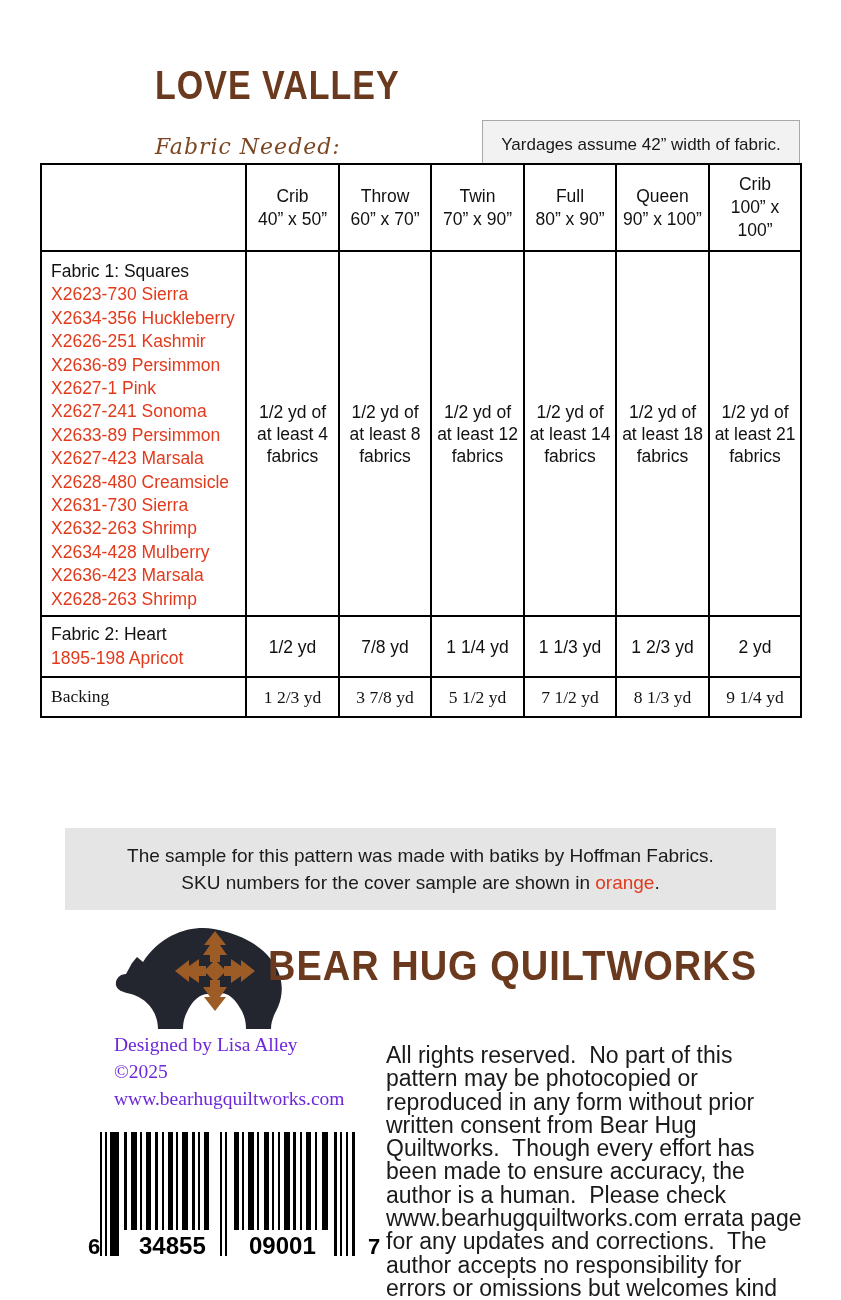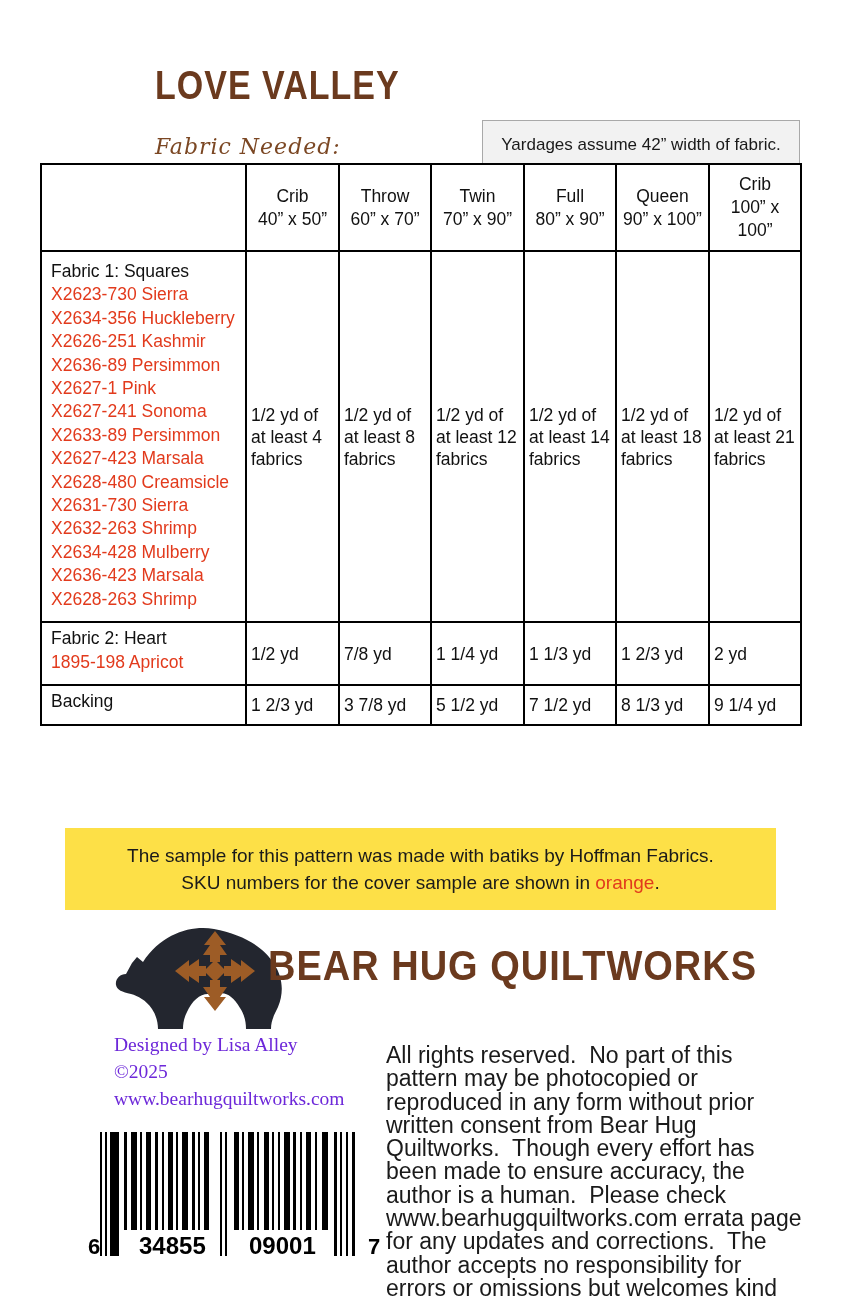--- a/index.html
+++ b/index.html
@@ -22,27 +22,27 @@
                background:#f2f2f2;border:1px solid #a9a9a9;display:flex;
                align-items:center;justify-content:center;font-size:17px;color:#1a1a1a;}
 
   table.ft{position:absolute;left:40px;top:163px;width:760px;border-collapse:collapse;
            table-layout:fixed;font-size:17.5px;border-radius:27px;}
   table.ft td,table.ft th{border:2px solid #000;background:#fff;font-weight:normal;}
   .hdr td{height:87px;text-align:center;vertical-align:middle;line-height:1.3;padding:2px;}
   .r-f1 td{height:362px;}
   .r-f2 td{height:61px;}
   .r-bind td{height:63px;}
-  .r-back td{height:40px;}
-  td.lbl{text-align:left;vertical-align:middle;padding:4px 4px 10px 9px;line-height:23.4px;margin-top:36px;}
+  .r-back td{height:40px;font-family:Liberation Serif, serif;}
+  td.lbl{text-align:left;vertical-align:middle;padding:4px 4px 4px 9px;line-height:23.4px;margin-top:36px;}
   td.lbl.top{vertical-align:top;padding-top:8px;}
-  td.val{text-align:left;vertical-align:middle;padding:2px 4px;line-height:22px;}
+  td.val{text-align:center;vertical-align:middle;padding:2px 4px;line-height:22px;}
   .sku-list div{color:var(--orange);}
 
-  .note-box{position:absolute;left:65px;top:828px;width:711px;height:82px;background:#fde047;
+  .note-box{position:absolute;left:65px;top:828px;width:711px;height:82px;background:#e5e5e5;
             display:flex;align-items:center;justify-content:center;padding:8px 56px;}
   .note-box p{font-size:19px;line-height:27px;text-align:center;color:#1a1a1a;}
   .note-box .hl{color:var(--orange);}
 
   .bear-svg{position:absolute;left:112px;top:917px;}
   .logo-text{position:absolute;left:268px;top:942px;font-size:38px;font-weight:bold;
              letter-spacing:1px;color:var(--brown);transform:scaleY(1.12);transform-origin:left top;}
 
   .credits{position:absolute;left:114px;top:1031px;font-size:19.5px;line-height:27px;color:#6d28d9;font-family:Liberation Serif, serif;}
 

